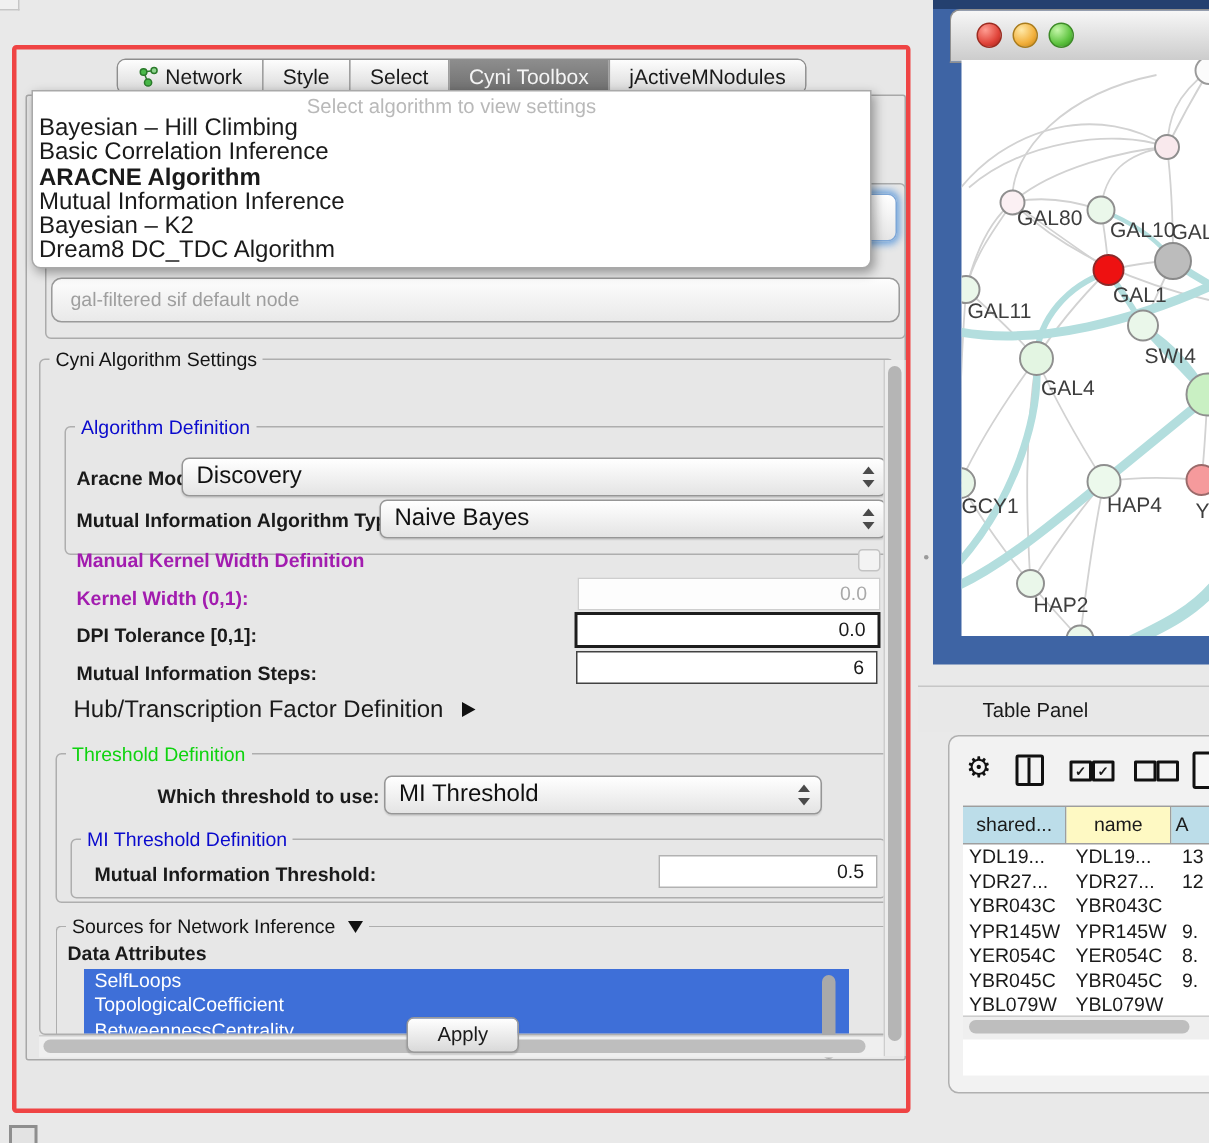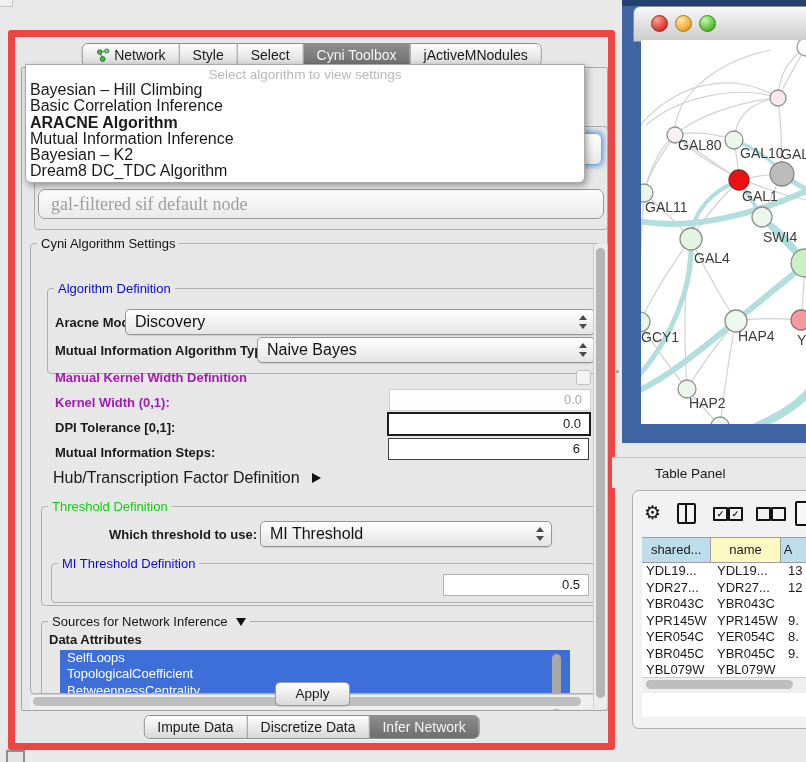--- a/index.html
+++ b/index.html
@@ -6,37 +6,37 @@
   #app{position:relative;width:806px;height:762px;overflow:hidden;background:#e9e9e9;
        font-family:"Liberation Sans",sans-serif;color:#1a1a1a;-webkit-font-smoothing:antialiased;}
   .abs{position:absolute;}
 
   
   #notch{left:0;top:0;width:12px;height:6px;background:#f0f0f0;border-right:1px solid #c6c6c6;border-bottom:1px solid #c6c6c6;}
   #cp-titlebar{left:0;top:6px;width:612px;height:23px;background:linear-gradient(#f6f6f6,#dcdcdc);border-bottom:1px solid #bdbdbd;border-top:1px solid #cfcfcf;}
   #cp-title{left:10px;top:3px;font-size:14px;}
   #cp-float{left:565px;top:5px;width:11px;height:11px;border:2px solid #1a1a1a;border-radius:1px;}
   #cp-close{left:584px;top:1px;font-size:14px;font-weight:bold;color:#111;}
-  #cp-body{left:8px;top:30px;width:593px;height:706px;background:#e7e7e7;border:7px solid #ef4444;border-radius:3px;}
+  #cp-body{left:8px;top:30px;width:593px;height:706px;background:#e7e7e7;border:3px solid #ef4444;border-radius:3px;}
 
   .tabstrip{display:flex;height:22px;border:1px solid #8e8e8e;border-radius:6px;overflow:hidden;
             background:#e7e7e7;box-shadow:0 1px 0 rgba(255,255,255,.7);}
   .tab{display:flex;align-items:center;gap:5px;padding:0 13px;font-size:14px;line-height:22px;
        background:linear-gradient(#fdfdfd,#d8d8d8);border-left:1px solid #9a9a9a;white-space:nowrap;}
   .tab:first-child{border-left:none;}
   .tab.sel{background:linear-gradient(#8d8d8d,#6e6e6e);color:#f4f4f4;}
   #top-tabs{top:6px;left:50%;transform:translateX(-50%);}
   #bottom-tabs{top:678px;left:50%;transform:translateX(-50%);}
 
   #content-panel{left:6px;top:30px;width:585px;height:642px;border:1px solid #a8a8a8;border-radius:2px;background:#e7e7e7;}
 
   
   #inference-grp{left:12px;top:58px;width:572px;height:102px;border:1px solid #ababab;border-radius:4px;}
   #net-combo{left:16px;top:121px;width:564px;height:28px;border:1px solid #9a9a9a;border-radius:7px;background:linear-gradient(#fdfdfd,#e9e9e9);}
-  #net-combo span{display:block;font-size:18px;color:#9e9e9e;line-height:28px;padding-left:12px;font-family:Liberation Serif, serif;}
+  #net-combo span{display:block;font-size:13px;color:#9e9e9e;line-height:28px;padding-left:12px;}
   #focus-combo{left:540px;top:65px;width:38px;height:30px;border:1px solid #7da7d8;border-radius:6px;
                box-shadow:0 0 5px 2px rgba(95,155,220,.85);background:linear-gradient(#fff,#e6e6e6);}
 
   
   #algo-popup{left:10px;top:27px;width:558px;height:117px;background:#fff;border:1px solid #a9a9a9;
               border-radius:0 0 6px 6px;box-shadow:2px 3px 7px rgba(0,0,0,.35);z-index:40;}
   #algo-ph{width:100%;text-align:center;top:2px;font-size:13.5px;color:#b9b9b9;}
   #algo-items{left:4px;top:17px;right:4px;}
   .pitem{font-size:16px;line-height:16.3px;white-space:nowrap;}
   .pitem.bold{font-weight:bold;}
@@ -190,20 +190,21 @@
           <span class="grp-title t-green">Threshold Definition</span>
         </div>
         <div class="abs lbl" style="left:78px;top:283px;">Which threshold to use:</div>
         <div class="abs combo" style="left:229px;top:277px;width:290px;">
           <span class="cv">MI Threshold</span>
           <span class="stepper"></span>
         </div>
         <div class="abs grp" style="left:20px;top:319px;width:542px;height:38px;">
           <span class="grp-title t-blue">MI Threshold Definition</span>
         </div>
+        <div class="abs lbl" style="left:36px;top:335px;">Mutual Information Threshold:</div>
         <div class="abs field" style="left:412px;top:330px;width:136px;height:20px;line-height:20px;">0.5</div>
 
         <div class="abs grp" style="left:10px;top:377px;width:560px;height:72px;border-bottom:none;border-radius:4px 4px 0 0;">
           <span class="grp-title t-black">
             <span>Sources for Network Inference</span>
             <span class="tri-d" style="margin-left:5px;border-top-width:8px;"></span>
           </span>
         </div>
         <div class="abs lbl" style="left:18px;top:388px;">Data Attributes</div>
         <div class="abs" id="attr-list" style="left:29px;top:406px;width:510px;height:43px;background:#3e6fd8;overflow:hidden;">
@@ -228,31 +229,20 @@
           <div class="pitem">Bayesian – Hill Climbing</div>
           <div class="pitem">Basic Correlation Inference</div>
           <div class="pitem bold">ARACNE Algorithm</div>
           <div class="pitem">Mutual Information Inference</div>
           <div class="pitem">Bayesian – K2</div>
           <div class="pitem">Dream8 DC_TDC Algorithm</div>
         </div>
     </div>
 
     <div class="abs btn" style="left:260px;top:645px;width:73px;">Apply</div>
-    <div class="abs tabstrip" id="bottom-tabs">
-        <div class="tab">
-          <span>Impute Data</span>
-        </div>
-        <div class="tab">
-          <span>Discretize Data</span>
-        </div>
-        <div class="tab sel">
-          <span>Infer Network</span>
-        </div>
-      </div>
   </div>
 
   <div class="abs" id="mini-sq"></div>
   <div class="abs" id="split-dot"></div>
 
   <div class="abs" id="net-frame">
     <div class="abs topstrip"></div>
     <div class="abs" id="net-titlebar">
       <div class="light" id="light-red"></div>
       <div class="light" id="light-yellow"></div>

